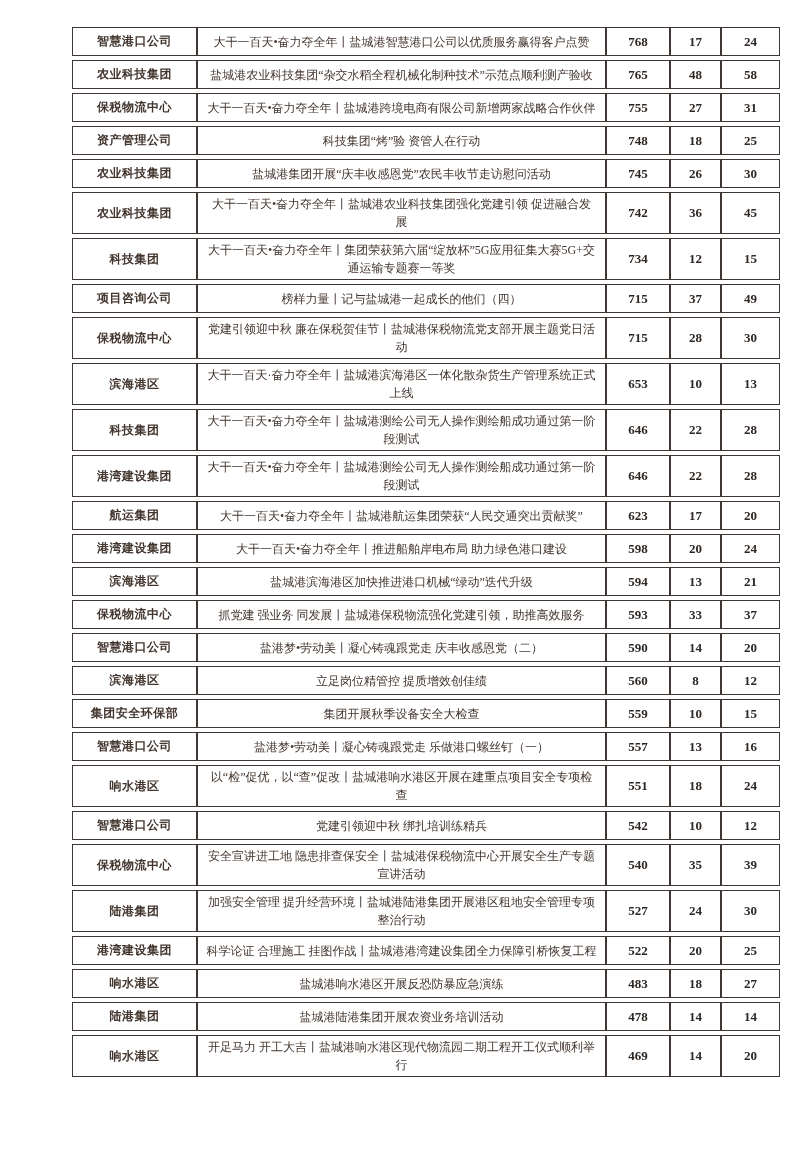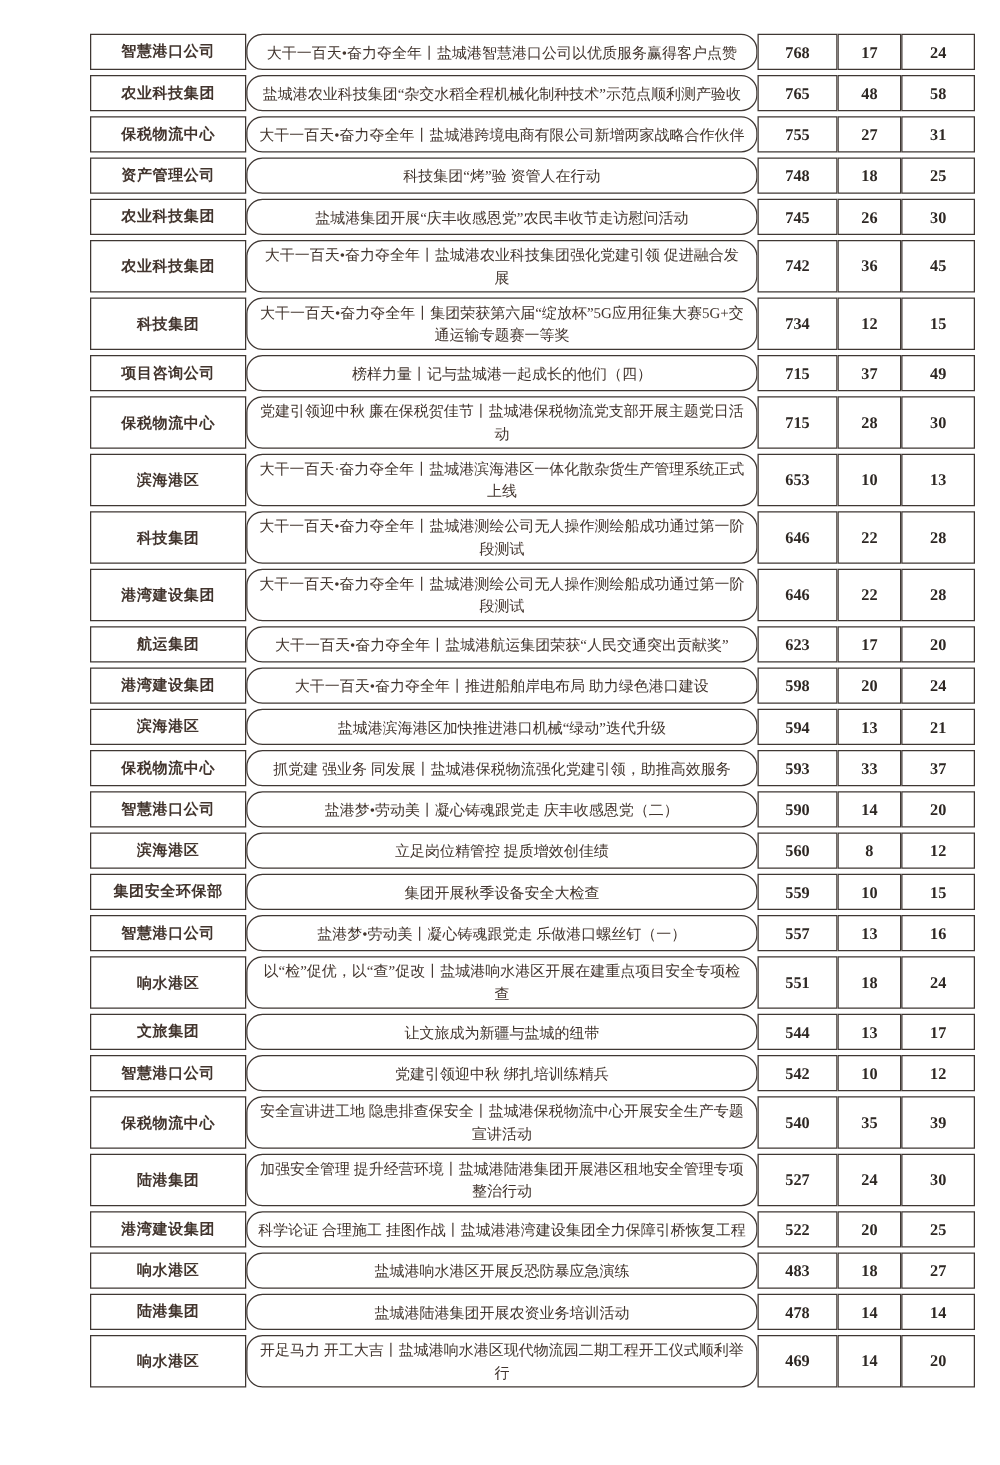--- a/index.html
+++ b/index.html
@@ -42,21 +42,20 @@
     font-size: 12px;
     color: var(--text-color, #42352e);
     padding: 2px 4px;
     letter-spacing: 0.5px;
   }
   td.title {
     font-size: 12px;
     color: var(--text-color, #42352e);
     padding: 2px 8px;
     line-height: 1.5;
-    border-radius: 13px;
   }
   td.num {
     font-weight: bold;
     font-size: 13px;
     color: var(--num-color, #2e2824);
     padding: 2px 2px;
   }
 </style>
 </head>
 <body>
@@ -234,27 +233,20 @@
   </tr>
 
   <tr>
     <td class="org">响水港区</td>
     <td class="title">以“检”促优，以“查”促改丨盐城港响水港区开展在建重点项目安全专项检查</td>
     <td class="num">551</td>
     <td class="num">18</td>
     <td class="num">24</td>
   </tr>
 
-  <tr>
-    <td class="org">文旅集团</td>
-    <td class="title">让文旅成为新疆与盐城的纽带</td>
-    <td class="num">544</td>
-    <td class="num">13</td>
-    <td class="num">17</td>
-  </tr>
 
   <tr>
     <td class="org">智慧港口公司</td>
     <td class="title">党建引领迎中秋 绑扎培训练精兵</td>
     <td class="num">542</td>
     <td class="num">10</td>
     <td class="num">12</td>
   </tr>
 
   <tr>

